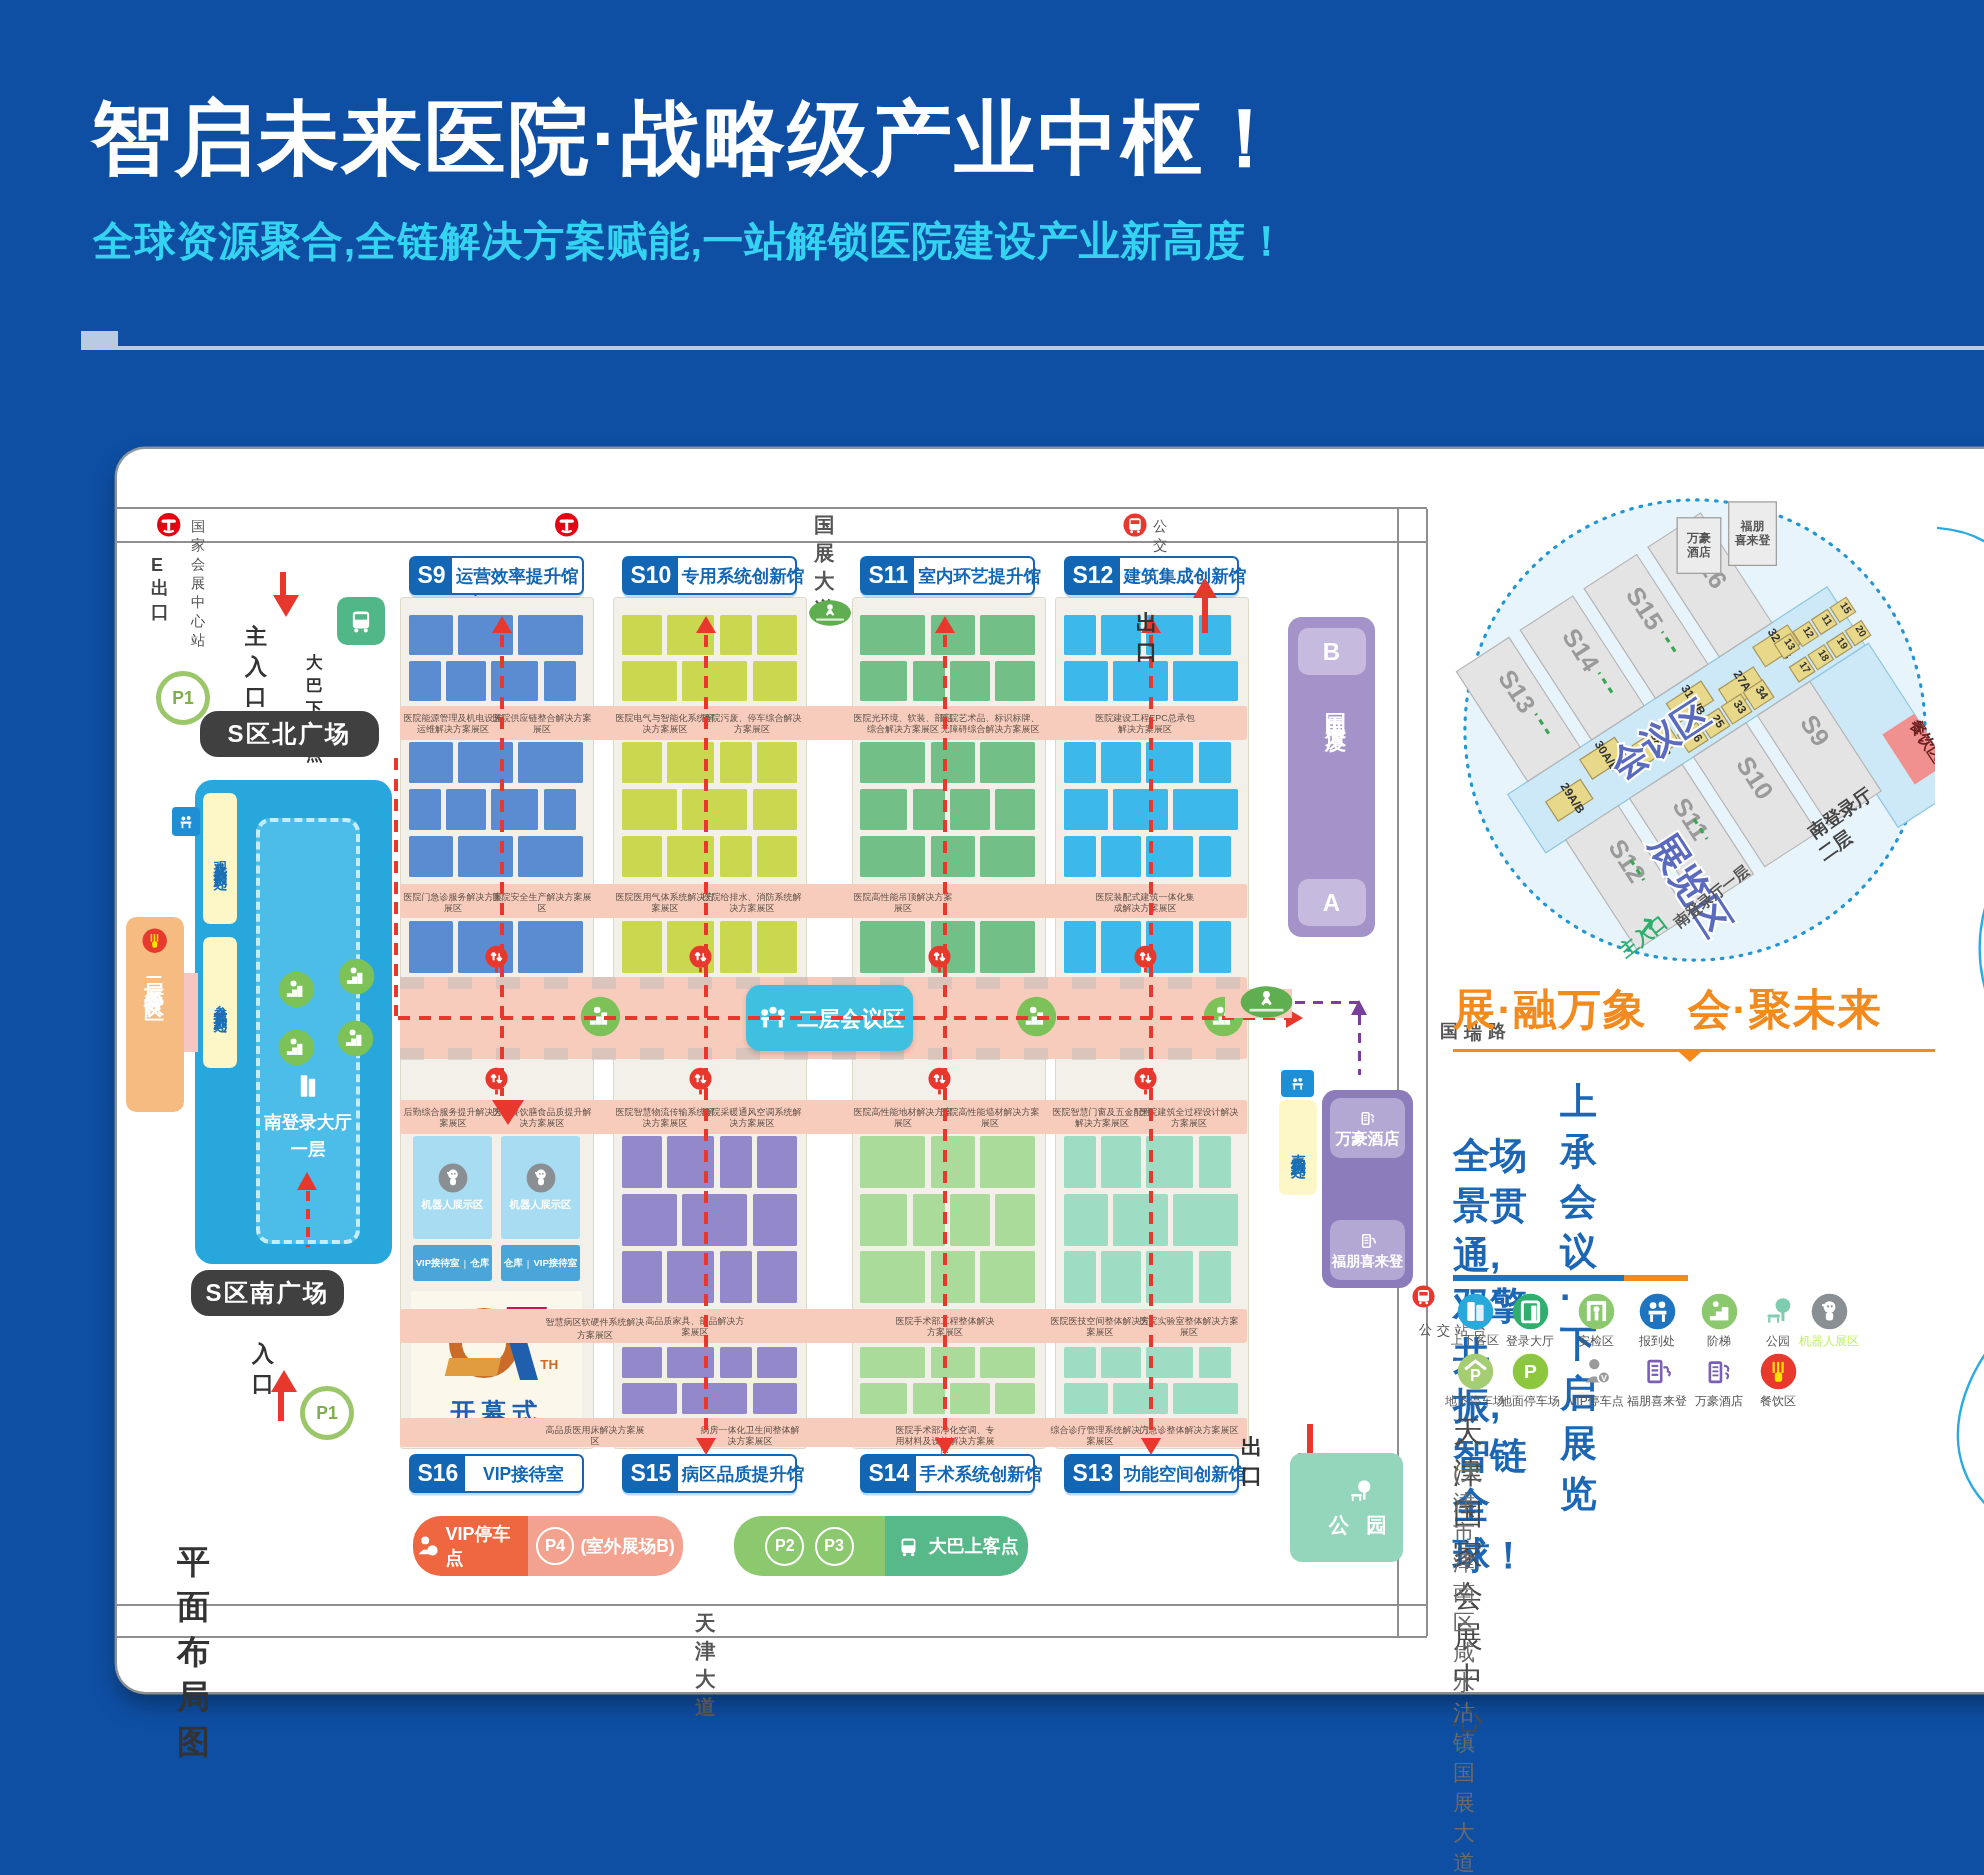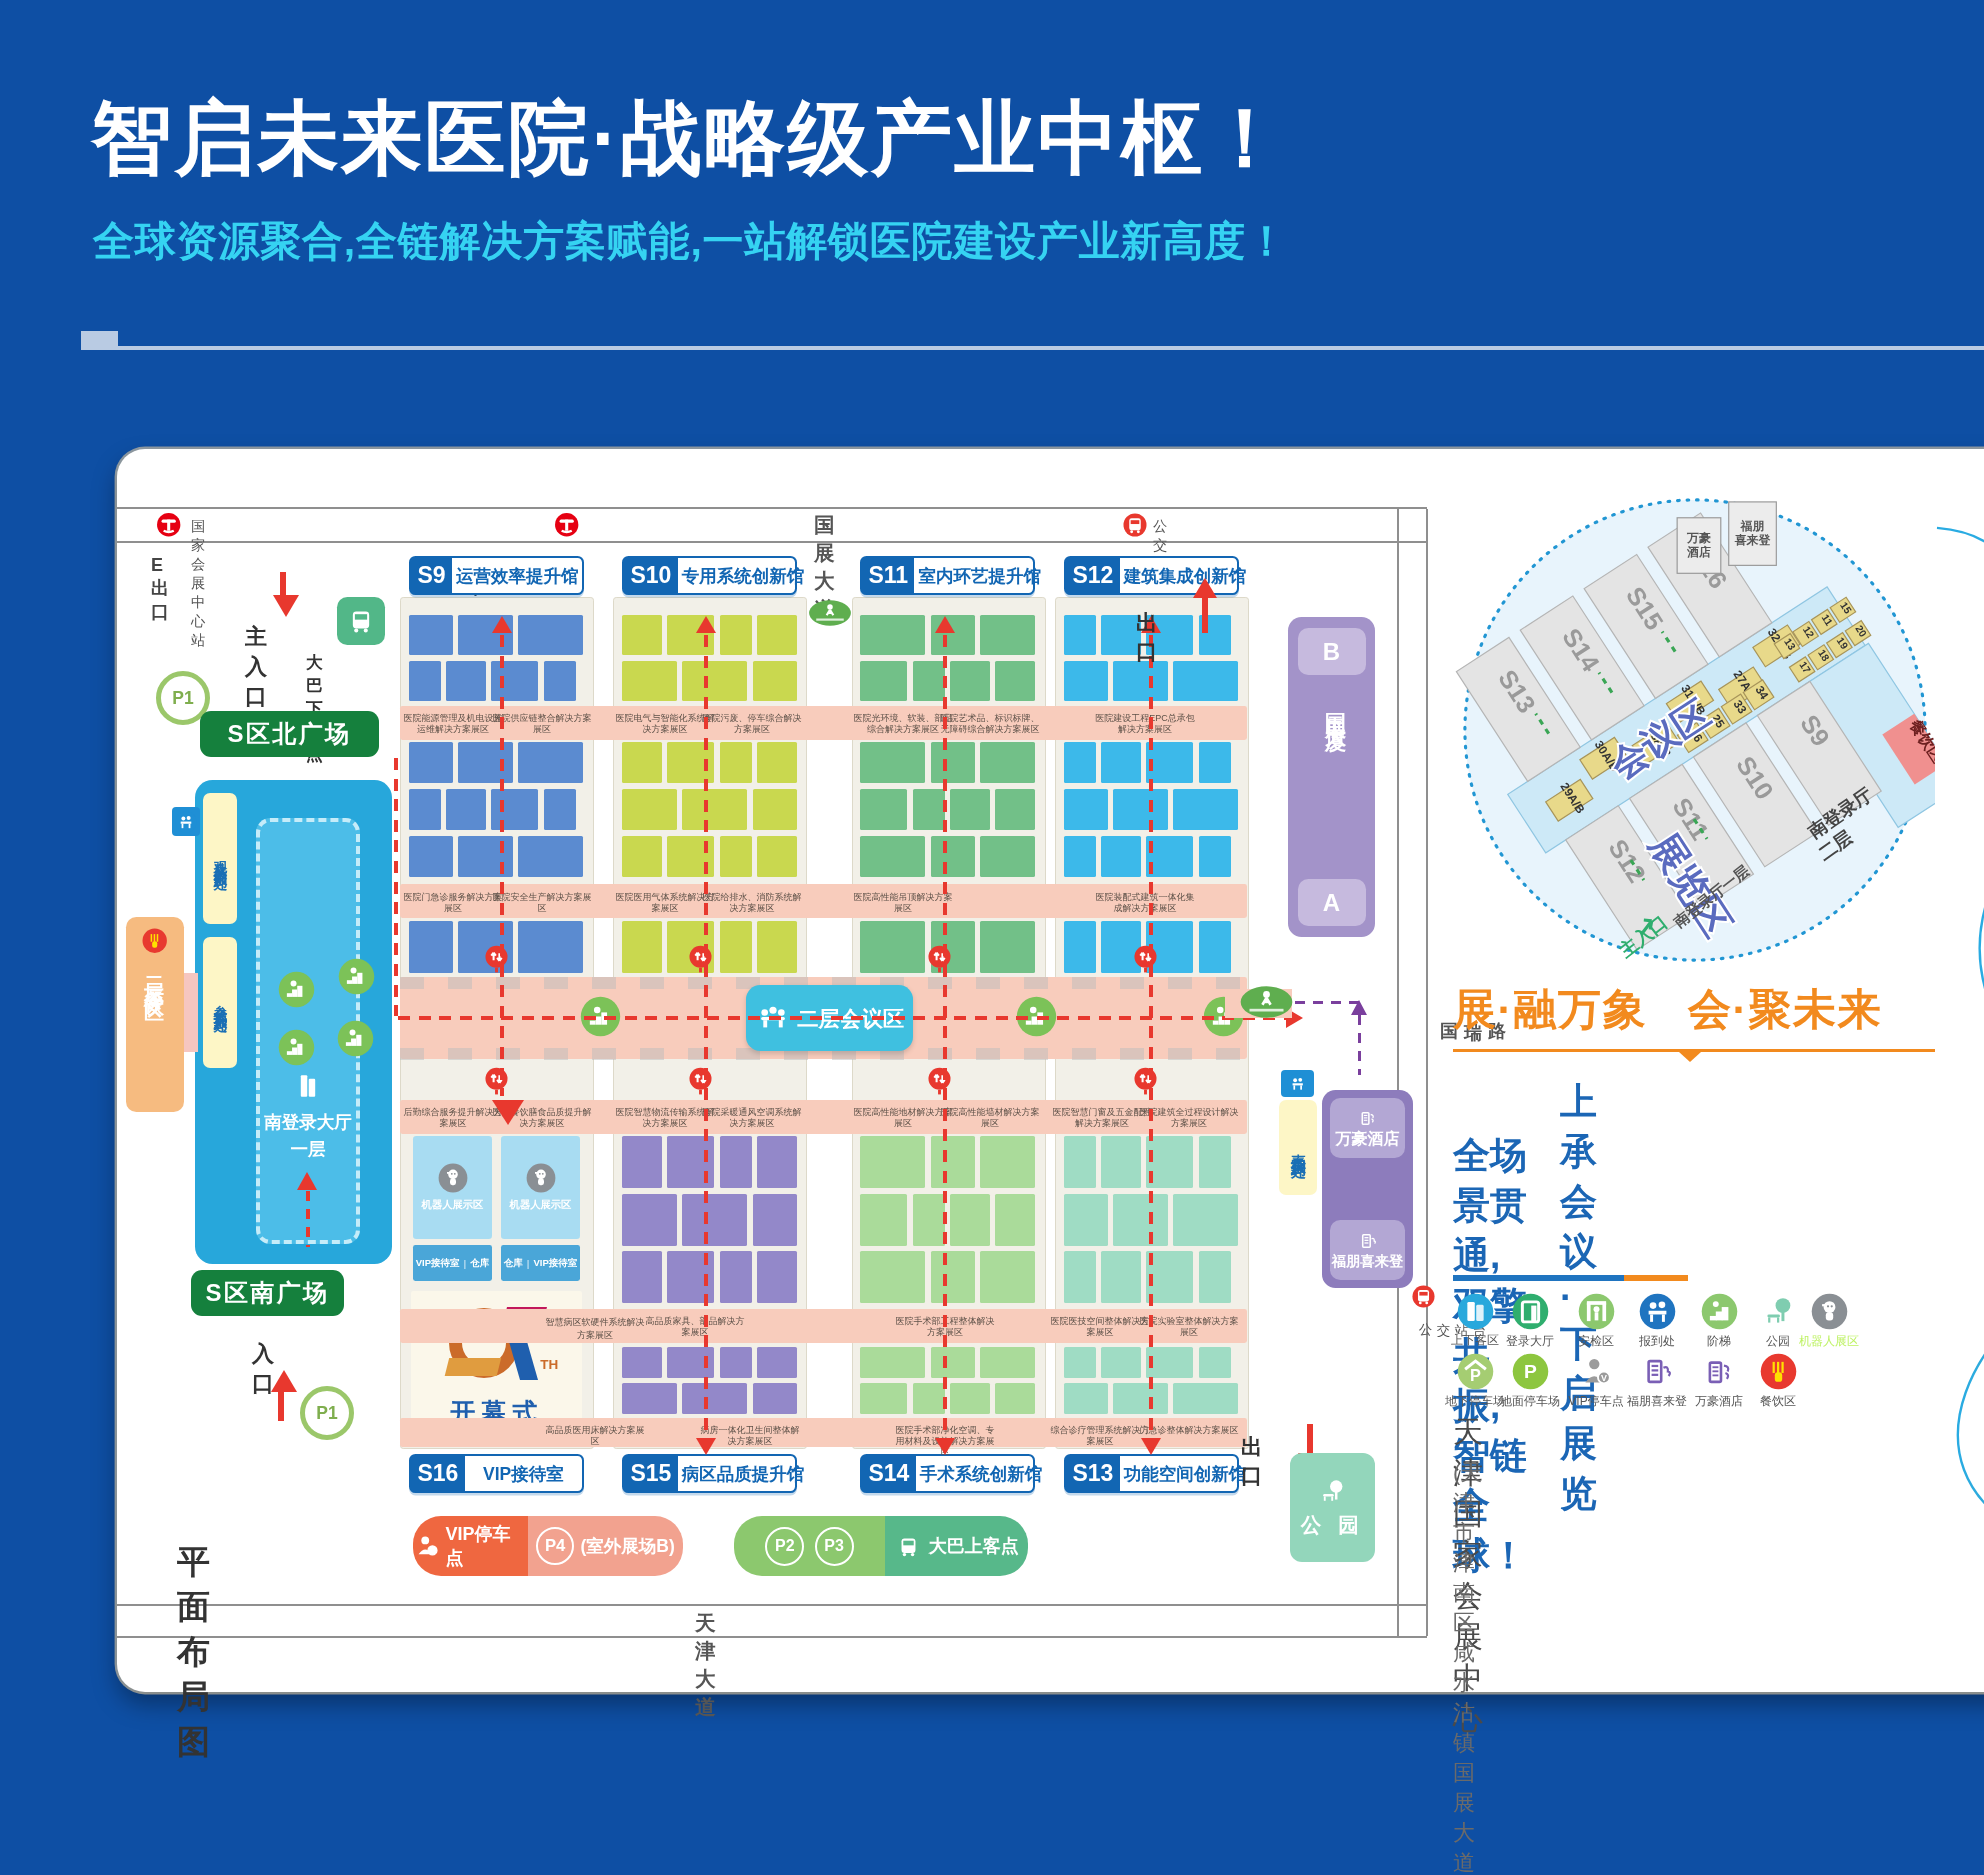--- a/index.html
+++ b/index.html
@@ -11,32 +11,32 @@
   .sub-title{left:93px;top:214px;font-size:41px;font-weight:bold;color:#35d3f2;letter-spacing:0.8px;}
   .hdr-line{left:81px;top:346px;width:2644px;height:4px;background:#b9cbe3;}
   .hdr-line .cap{position:absolute;left:0;top:-15px;width:37px;height:19px;background:#b9cbe3;}
   
   .card{left:117px;top:449px;width:2580px;height:1243px;background:#ffffff;border-radius:28px;
         box-shadow:0 0 0 2.4px rgba(244,214,160,.55),0 12px 24px rgba(0,0,0,.35);}
   
   .badge-blue{display:flex;align-items:stretch;border:2.4px solid #1266b3;border-radius:6.4px;background:#fff;height:35px;box-shadow:0 2.4px 0 rgba(18,102,179,.25);}
   .badge-blue .num{background:#1266b3;color:#fff;font-weight:bold;font-size:23px;display:flex;align-items:center;justify-content:center;padding:0 6.4px;border-radius:2.4px 0 0 2.4px;}
   .badge-blue .txt{color:#1266b3;font-weight:bold;font-size:17.5px;display:flex;align-items:center;justify-content:center;flex:1;white-space:nowrap;padding:0 4px;}
-  .pill-cyan{background:#15803d;border-radius:11px;color:#fff;font-weight:bold;font-size:24px;display:flex;align-items:center;justify-content:center;letter-spacing:2.4px;}
+  .pill-cyan{background:#404040;border-radius:18px;color:#fff;font-weight:bold;font-size:24px;display:flex;align-items:center;justify-content:center;letter-spacing:2.4px;}
   .reg-block{background:#27a7db;border-radius:17.5px;}
   .inner-hall{background:#4cbde8;border:4px dashed #c5ecf9;border-radius:14.3px;}
   .ytag{background:#fdf6c6;border-radius:7.1px;color:#1a6fb5;font-weight:bold;font-size:13.5px;writing-mode:vertical-lr;letter-spacing:2.4px;display:flex;align-items:center;justify-content:center;}
   .dining{background:#f6bb80;border-radius:10.3px;}
   .vtext-w{writing-mode:vertical-lr;color:#fff;font-weight:bold;letter-spacing:6.4px;}
   .greenring{border:5.6px solid #9bc76a;border-radius:50%;background:#fff;color:#7fae4e;font-weight:bold;display:flex;align-items:center;justify-content:center;}
   .purp-block{background:#a393c9;border-radius:13.5px;}
   .purp-inner{background:#c6bade;border-radius:10.3px;color:#fff;font-weight:bold;display:flex;align-items:center;justify-content:center;}
   .hotel-block{background:#8d7cbc;border-radius:13.5px;}
   .hotel-inner{background:#b3a7d4;border-radius:10.3px;color:#fff;font-weight:bold;display:flex;flex-direction:column;align-items:center;justify-content:center;}
-  .park-block{background:#93d6bb;border-radius:12px;color:#fff;font-weight:bold;}
+  .park-block{background:#93d6bb;border-radius:12px;color:#fff;font-weight:bold;padding-left:28px;}
   
   .slogan{font-size:43px;font-weight:bold;color:#f28a1e;letter-spacing:1.6px;white-space:nowrap;}
 </style>
 </head>
 <body>
 
 <div id="stage">
 
   <div class="abs sub-title">全球资源聚合,全链解决方案赋能,一站解锁医院建设产业新高度！</div>
   <div class="abs main-title">智启未来医院·战略级产业中枢！</div>

